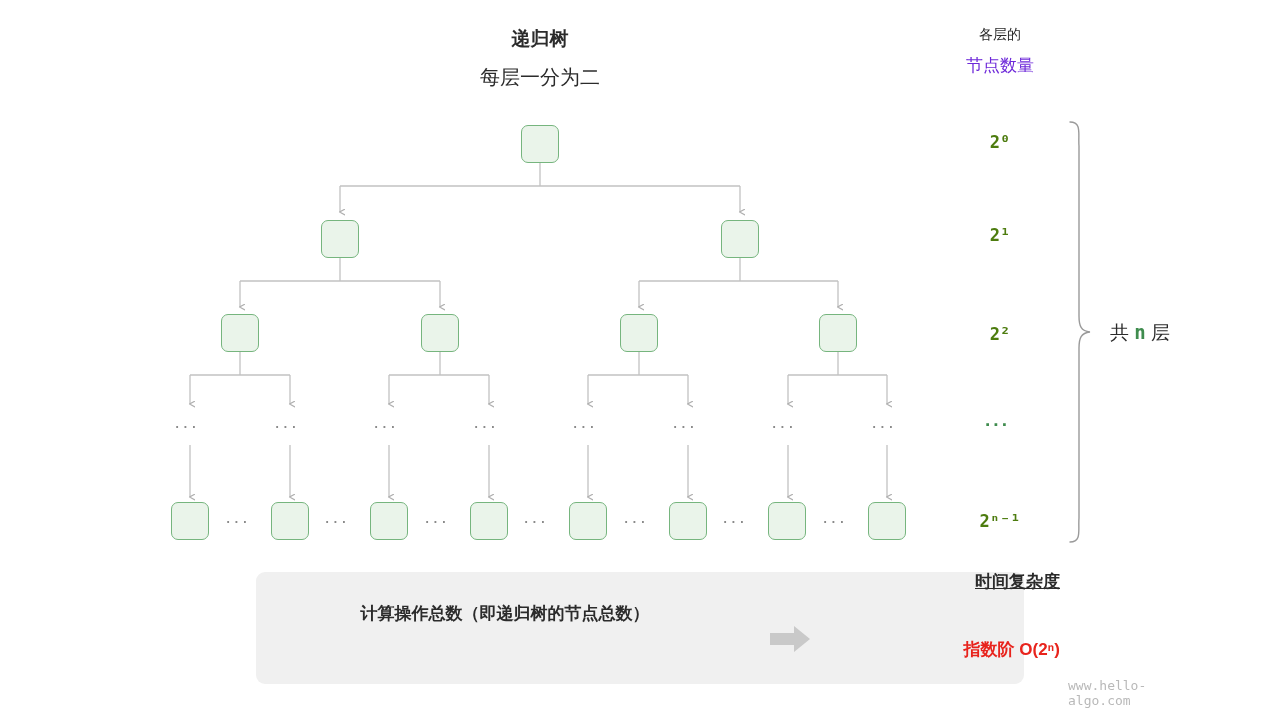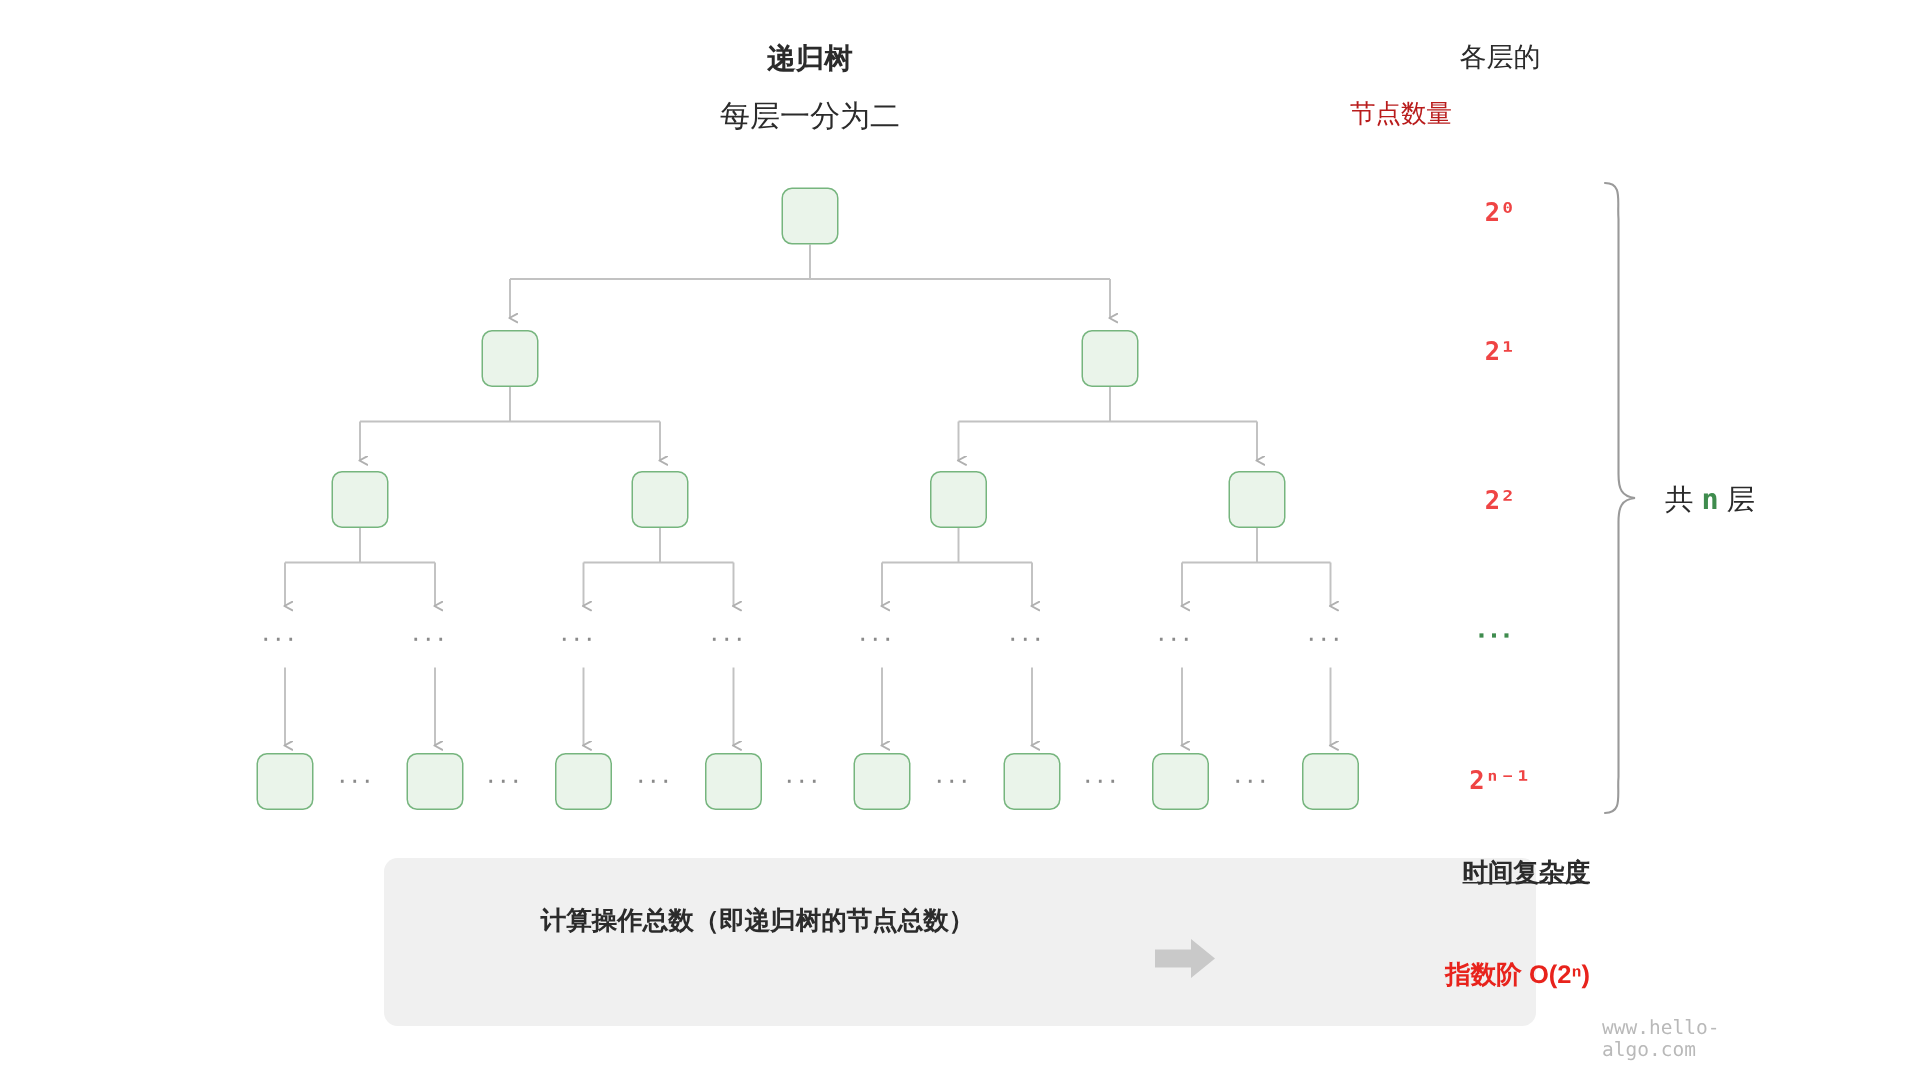--- a/index.html
+++ b/index.html
@@ -39,30 +39,31 @@
     text-align: center;
     font-size: 20px;
     color: #2b2b2b;
   }
   .right-head-1 {
     position: absolute;
     left: 900px;
     top: 26px;
     width: 200px;
     text-align: center;
-    font-size: 18px;
+    font-size: 14px;
     color: #2b2b2b;
   }
   .right-head-2 {
     position: absolute;
     left: 900px;
-    top: 64px;
+    top: 54px;
     width: 200px;
-    font-size: 17px;
-    color: #b91c1c;
+    text-align: center;
+    font-size: 17px;
+    color: #6d28d9;
   }
 
   
   .node {
     position: absolute;
     width: 38px;
     height: 38px;
     box-sizing: border-box;
     border: 1.6px solid #76b57e;
     border-radius: 7px;
@@ -87,21 +88,21 @@
   }
 
   
   .level-label {
     position: absolute;
     width: 110px;
     text-align: center;
     font-family: "DejaVu Sans Mono", monospace;
     font-size: 17px;
     font-weight: bold;
-    color: #ef4444;
+    color: #4d7c0f;
   }
 
   
   .brace {
     position: absolute;
     left: 1068px;
     top: 120px;
   }
   .layers-text {
     position: absolute;

